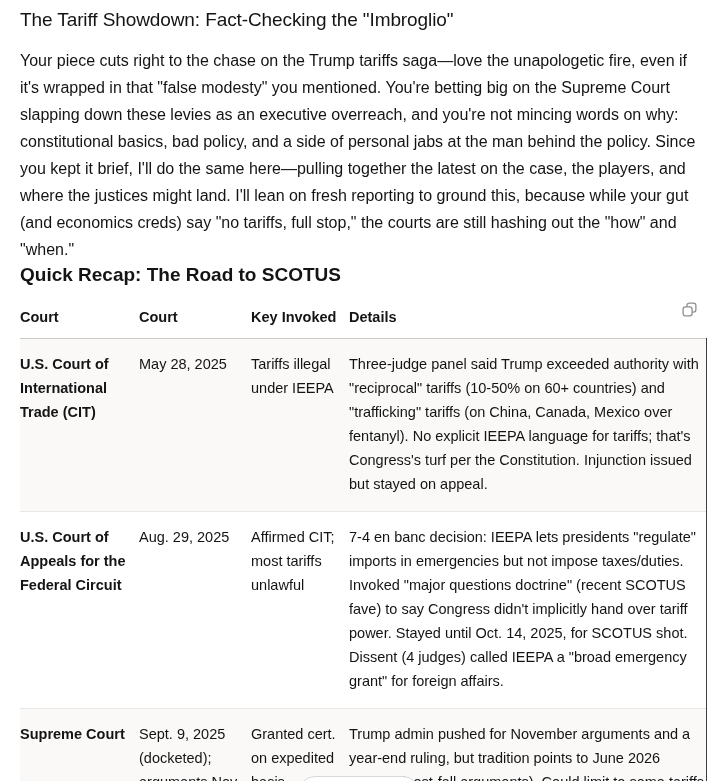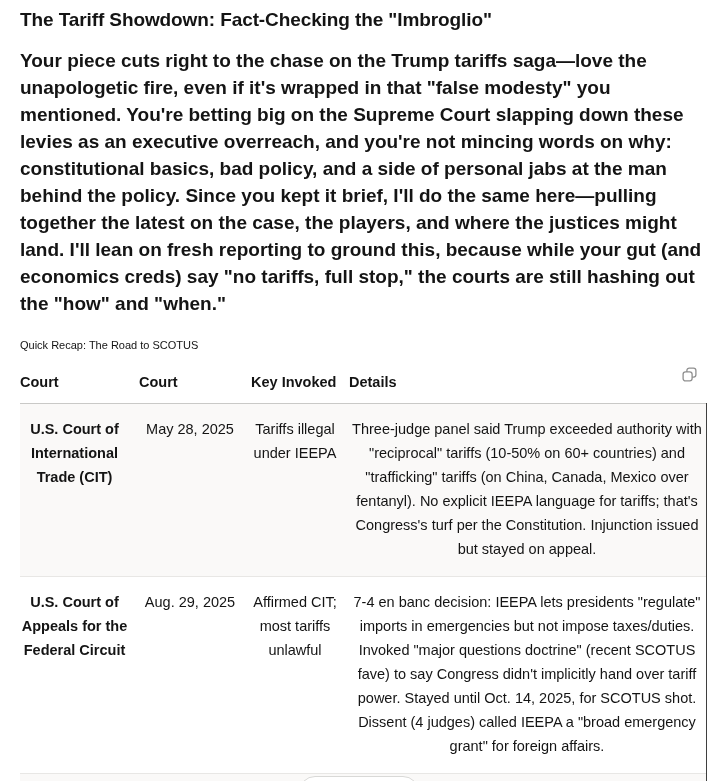--- a/index.html
+++ b/index.html
@@ -7,34 +7,32 @@
   body {
     background:#ffffff;
     color:#141414;
     font-family:"Liberation Sans", sans-serif;
     overflow:hidden;
     position:relative;
   }
   .content { padding:8px 11px 0 20px; }
   h1.title {
     font-size:19px;
-    font-weight:700;
+    font-weight:400;
     line-height:1.25;
     letter-spacing:-0.1px;
   }
   p.body-text {
-    font-size:19px;
+    font-size:16px;
     line-height:27px;
     margin-top:15px;
-    font-weight:bold;
   }
   h3.section-heading {
-    font-size:11px;
-    font-weight:400;
-    margin-top:21px;
+    font-size:19px;
+    font-weight:700;
     line-height:1.3;
   }
   .table-wrap { position:relative; margin-top:16px; }
   table {
     width:100%;
     border-collapse:collapse;
     font-size:14.5px;
     line-height:24px;
     color:#141414;
     border-bottom:1px solid #eeedeb;
@@ -43,21 +41,20 @@
     text-align:left;
     font-weight:700;
     padding:2px 10px 9px 0;
     border-bottom:1px solid #c9c9c7;
     white-space:nowrap;
     margin-top:25px;
   }
   td {
     vertical-align:top;
     padding:13px 10px 15px 0;
-    text-align:center;
   }
   td.details-cell, th.details-col { padding-right:2px; }
   tbody tr:nth-child(odd) td { background:#faf9f8; }
   tbody tr + tr td { border-top:1px solid #e8e7e5; }
   td.court-cell { font-weight:700; }
   .copy-btn {
     position:absolute;
     top:-3px;
     right:8px;
     background:none;

